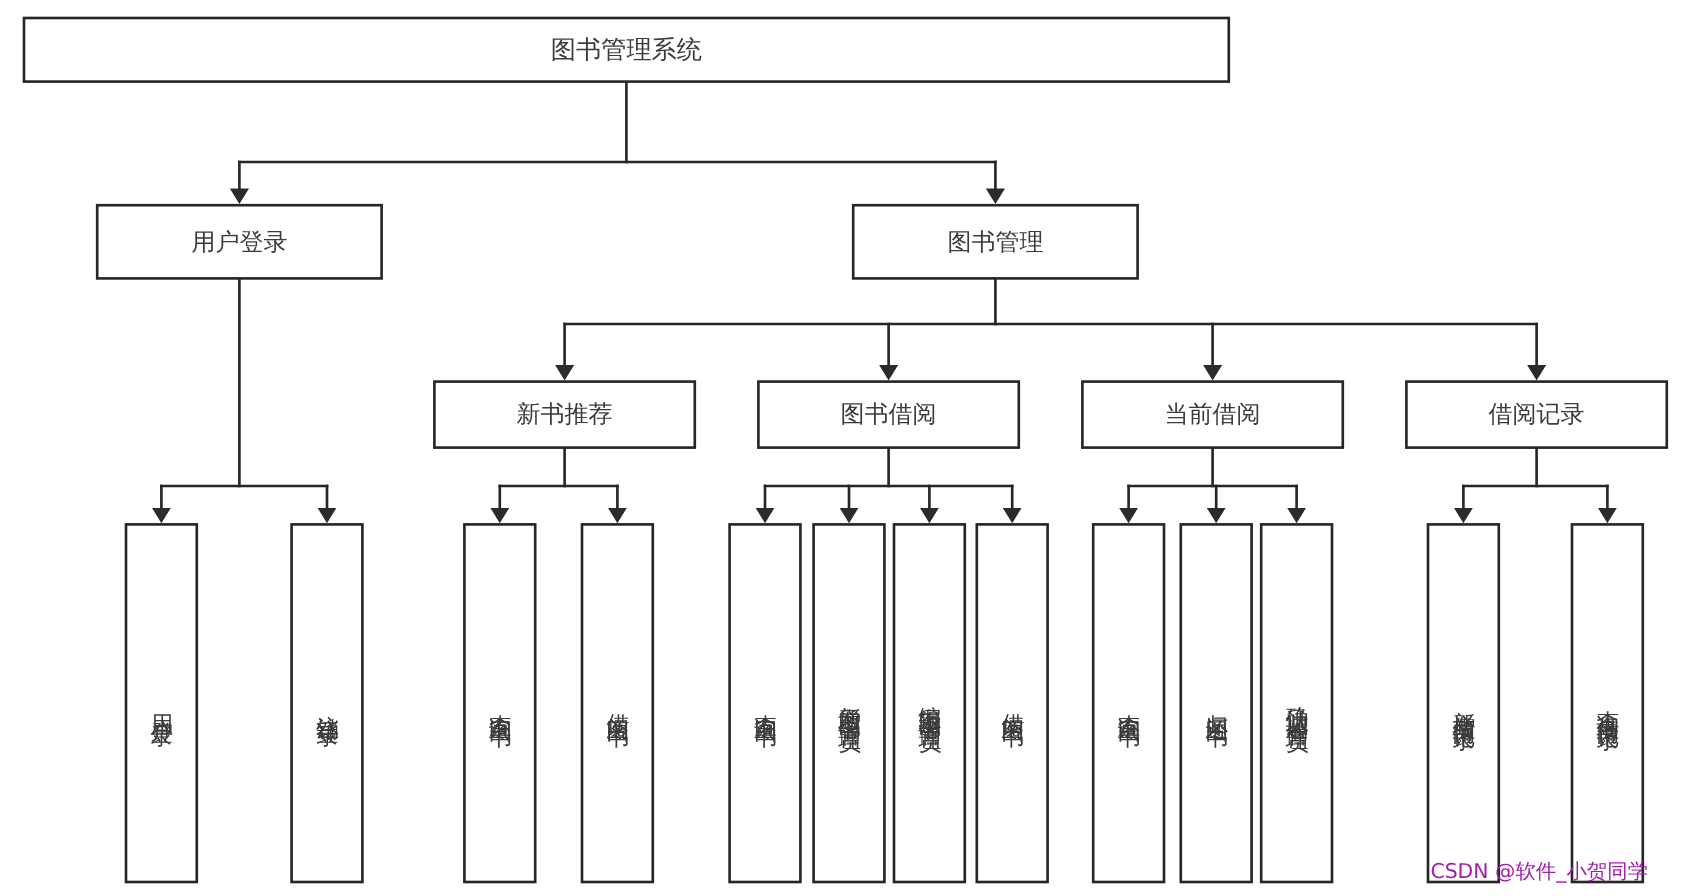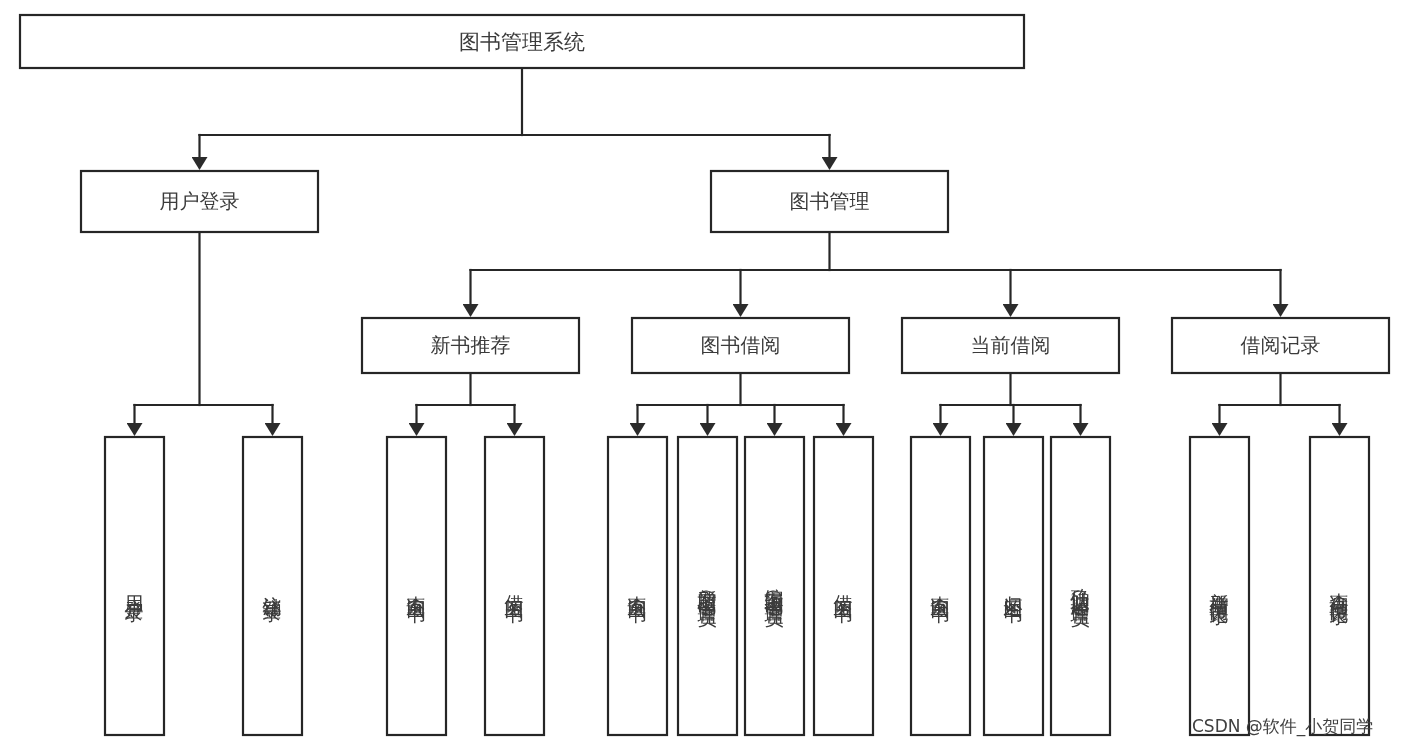--- a/index.html
+++ b/index.html
@@ -64,21 +64,21 @@
     display: flex;
     align-items: center;
     justify-content: center;
     pointer-events: none;
     user-select: none;
   }
   .watermark {
     position: absolute;
     font-family: "DejaVu Sans", "Liberation Sans", sans-serif;
     font-size: 17px;
-    color: #404040;
+    color: #a21caf;
     white-space: nowrap;
     user-select: none;
   }
 </style>
 </head>
 <body>
 
 <div id="diagram-root">
 
   <svg id="tree-svg" viewBox="0 0 1405 747">

